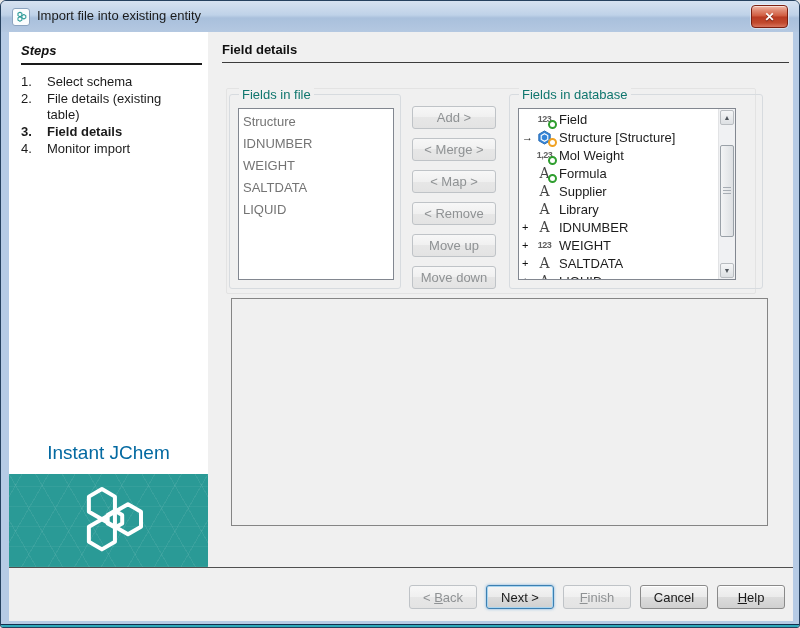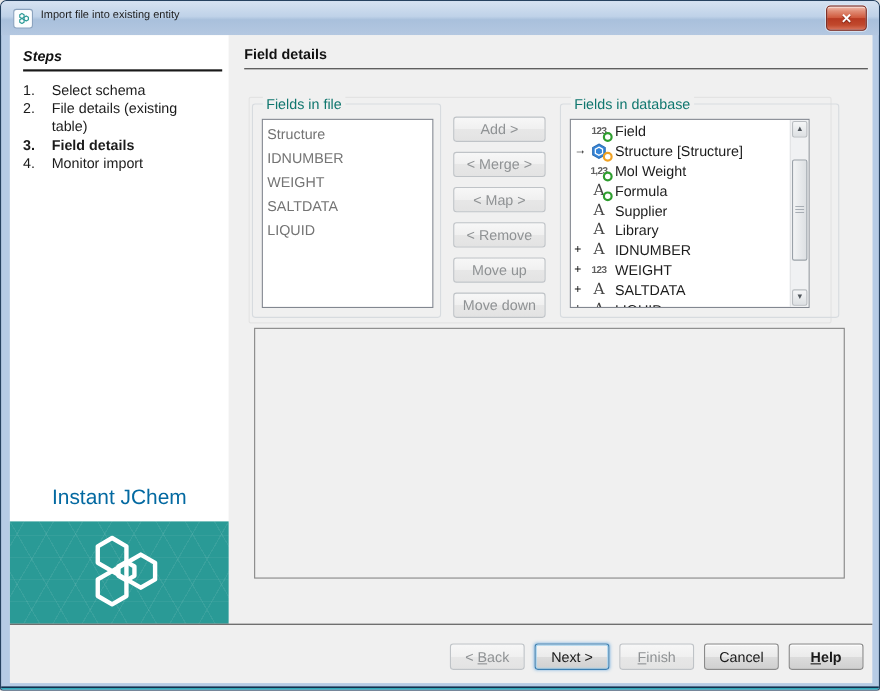--- a/index.html
+++ b/index.html
@@ -10,21 +10,21 @@
     background:#b6cbe5;
   }
   .window::after{ content:""; position:absolute; left:0; right:0; bottom:0; height:3px;
     background:linear-gradient(180deg,#12304f 0 36%,#2fa9ba 36% 100%); }
   
   .titlebar { position:absolute; left:0; top:0; width:100%; height:31px;
     background:linear-gradient(180deg,#d6e2f1 0%,#bfd2e8 45%,#a9c0dc 55%,#b4c8e1 100%); }
   .app-icon { position:absolute; left:11px; top:7px; width:18px; height:18px;
     background:#fbfdfe; border:1px solid #8ba3bf; border-radius:3px;
     display:flex; align-items:center; justify-content:center; }
-  .titletext { position:absolute; left:36px; top:7px; font-size:10px; color:#1b1b1b; }
+  .titletext { position:absolute; left:36px; top:7px; font-size:13px; color:#1b1b1b; }
   .close-btn { position:absolute; right:11px; top:4px; width:37px; height:23px;
     border:1px solid #7c1f10; border-radius:4px;
     background:linear-gradient(180deg,#f2bcab 0%,#e08b74 20%,#d05a3e 48%,#b83a22 52%,#c1492d 80%,#d8745d 100%);
     box-shadow:inset 0 1px 0 rgba(255,255,255,.55), 0 0 0 1px rgba(255,255,255,.45);
     display:flex; align-items:center; justify-content:center; cursor:pointer; }
   .close-btn span { color:#fff; font-size:12px; font-weight:bold; line-height:1;
     text-shadow:0 1px 1px rgba(100,20,10,.9); }
   
   .content { position:absolute; left:8px; top:31px; width:784px; height:589px; background:#f0f0f0; }
   
@@ -90,21 +90,21 @@
   .footer-sep { position:absolute; left:0; top:535px; width:784px; height:1px; background:#505050; }
   .dlg-btn { position:absolute; top:553px; width:68px; height:24px; border-radius:3px; font-size:13px;
     font-family:"Liberation Sans",sans-serif; color:#1a1a1a; border:1px solid #8a8a8a;
     background:linear-gradient(180deg,#f4f4f4 0%,#ebebeb 50%,#dcdcdc 50%,#d0d0d0 100%);
     box-shadow:inset 0 1px 0 #ffffff; cursor:pointer; }
   .dlg-btn.disabled { color:#8f9294; border-color:#bfc3c7; cursor:default;
     background:linear-gradient(180deg,#f7f7f7 0%,#f0f0f0 50%,#e7e7e7 50%,#e3e3e3 100%); box-shadow:none; }
   .dlg-btn.default { border-color:#3c7fb1; box-shadow:inset 0 0 0 1px #a9d5f0, 0 0 3px rgba(90,160,220,.8); }
   .mn { text-decoration:underline; }
   .btn-back { left:400px; } .btn-next { left:477px; } .btn-finish { left:554px; }
-  .btn-cancel { left:631px; } .btn-help { left:708px;font-weight:bold; }
+  .btn-cancel { left:631px; } .btn-help { left:708px; }
 </style>
 </head>
 <body>
 
 <div class="window">
 
   <div class="titlebar">
     <span class="app-icon">
       <svg width="12" height="12" viewBox="0 0 90 88">
         <g fill="none" stroke="#2a9a96" stroke-width="8" stroke-linejoin="round">

